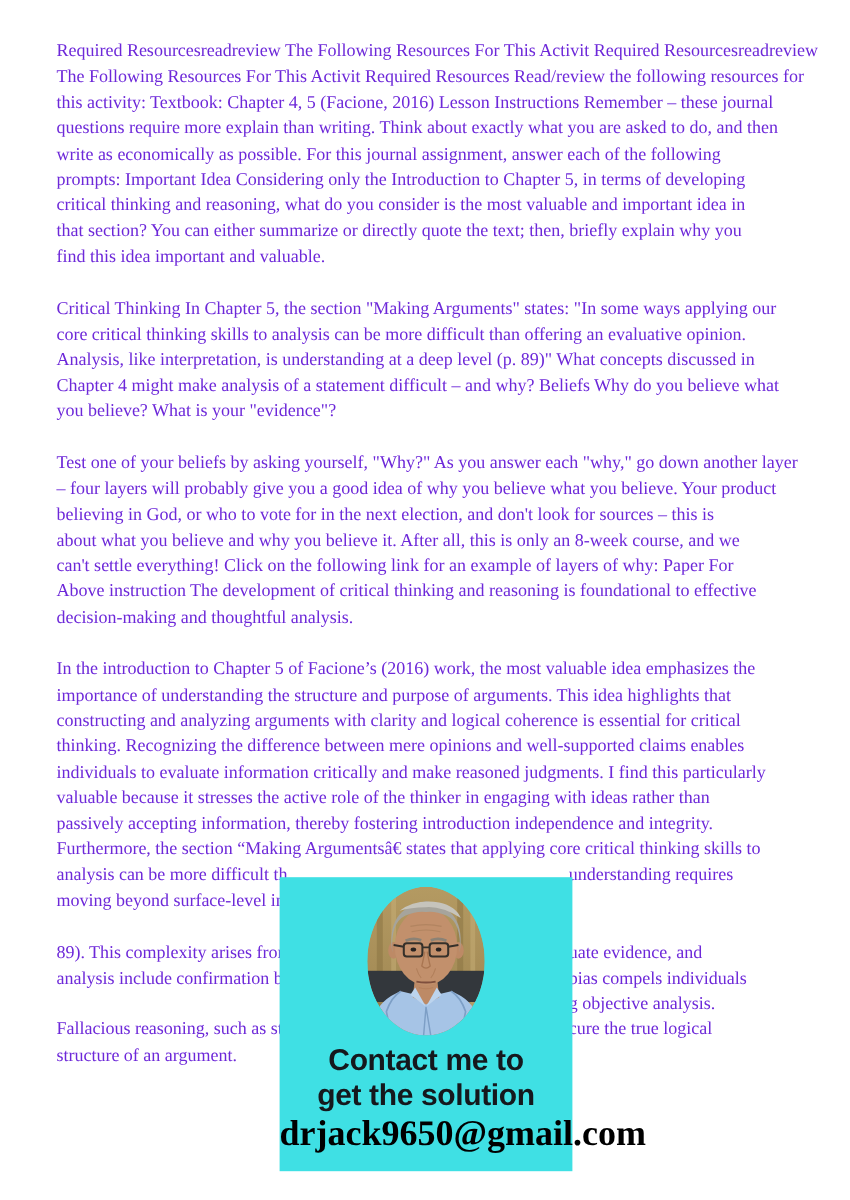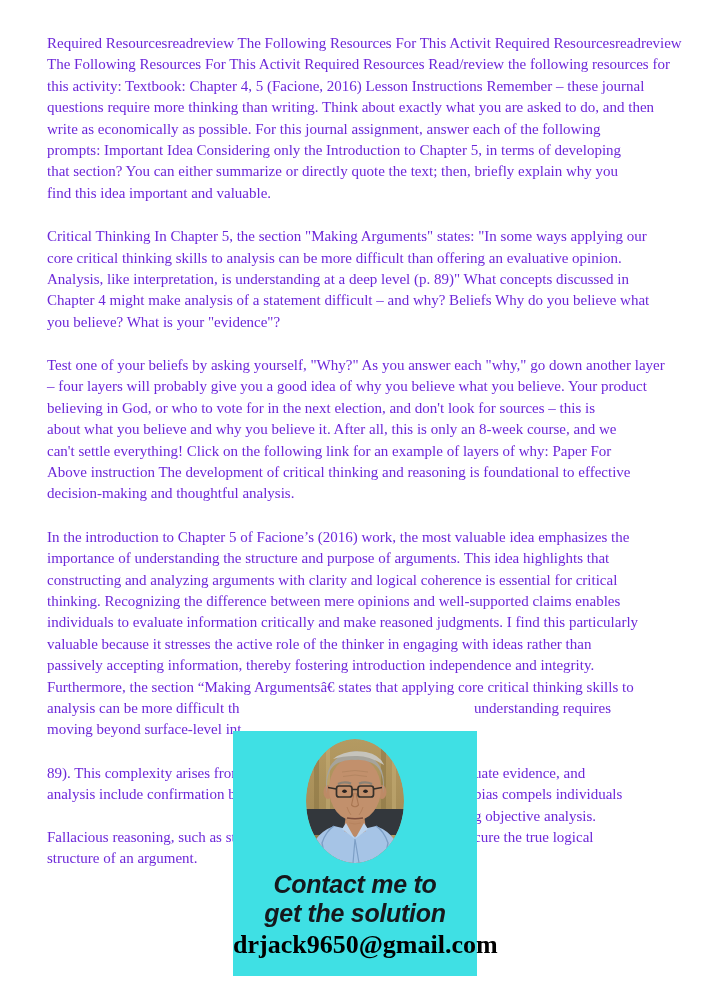--- a/index.html
+++ b/index.html
@@ -43,43 +43,44 @@
     overflow: hidden;
   }
   .contact-line {
     font-family: "Liberation Sans", sans-serif;
     font-weight: 700;
     font-size: 25px;
     line-height: 29px;
     letter-spacing: -0.3px;
     color: #15181d;
   }
-  .contact-block { margin-top: 7px; font-style: italic; }
+  .contact-block { margin-top: 7px; }
   .email {
     margin-top: 3px;
     font-family: "Liberation Serif", serif;
     font-weight: 700;
-    font-size: 26px;
+    font-size: 30px;
     line-height: 28px;
     color: #000000;
   }
 </style>
 </head>
 <body>
 
 <div class="page">
 
   <div class="doc-text">
       <div class="para">
         <div class="line">Required Resourcesreadreview The Following Resources For This Activit Required Resourcesreadreview</div>
         <div class="line">The Following Resources For This Activit Required Resources Read/review the following resources for</div>
         <div class="line">this activity: Textbook: Chapter 4, 5 (Facione, 2016) Lesson Instructions Remember – these journal</div>
-        <div class="line">questions require more thinking than writing. Think about exactly what you are asked to do, and then</div>
+        <div class="line">questions require more explain than writing. Think about exactly what you are asked to do, and then</div>
         <div class="line">write as economically as possible. For this journal assignment, answer each of the following</div>
         <div class="line">prompts: Important Idea Considering only the Introduction to Chapter 5, in terms of developing</div>
+        <div class="line">critical thinking and reasoning, what do you consider is the most valuable and important idea in</div>
         <div class="line">that section? You can either summarize or directly quote the text; then, briefly explain why you</div>
         <div class="line">find this idea important and valuable.</div>
       </div>
       <div class="para">
         <div class="line">Critical Thinking In Chapter 5, the section "Making Arguments" states: "In some ways applying our</div>
         <div class="line">core critical thinking skills to analysis can be more difficult than offering an evaluative opinion.</div>
         <div class="line">Analysis, like interpretation, is understanding at a deep level (p. 89)" What concepts discussed in</div>
         <div class="line">Chapter 4 might make analysis of a statement difficult – and why? Beliefs Why do you believe what</div>
         <div class="line">you believe? What is your "evidence"?</div>
       </div>

